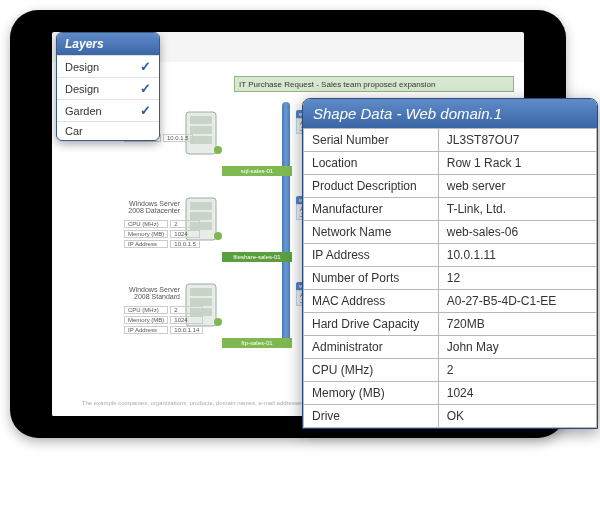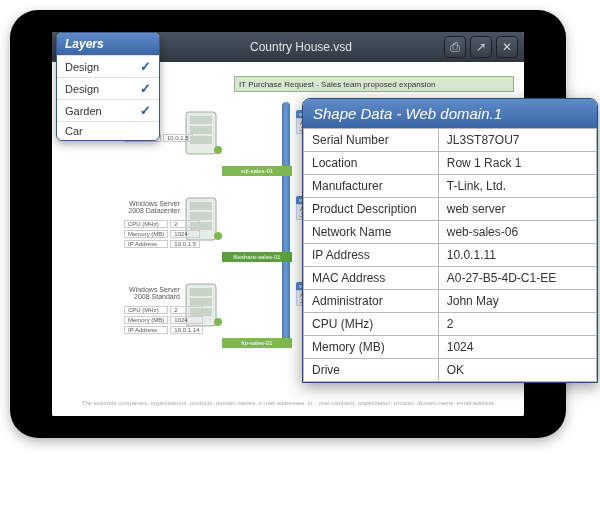--- a/index.html
+++ b/index.html
@@ -1,25 +1,15 @@
 <!DOCTYPE html>
 <html><head><meta charset="utf-8"><style>*{box-sizing:border-box;margin:0;padding:0;font-family:-apple-system,Helvetica,Arial,sans-serif}body{background:#fff;width:600px;height:511px;position:relative;overflow:hidden}.ipad{position:absolute;left:10px;top:10px;width:556px;height:428px;background:#000;border-radius:28px;padding:22px 42px;box-shadow:0 4px 12px rgba(0,0,0,.3)}.screen{width:100%;height:100%;background:#f5f5f5;border-radius:2px;position:relative;overflow:hidden}.toolbar{height:30px;background:linear-gradient(#4a5460,#2f3842);display:flex;align-items:center;padding:0 6px;gap:4px;color:#d0d4d8;font-size:11px}.tbtn{width:22px;height:22px;border:1px solid #1a1f25;border-radius:4px;background:linear-gradient(#505a66,#363f49);display:flex;align-items:center;justify-content:center;color:#d0d4d8;font-size:12px}.title{flex:1;text-align:center;color:#e0e3e6;font-size:12px}.canvas{position:absolute;inset:30px 0 0;background:#fff;font-size:8px;color:#555}.banner{position:absolute;right:10px;top:14px;width:280px;height:16px;background:#d8e8d0;border:1px solid #95b585;font-size:8px;display:flex;align-items:center;padding:0 4px;color:#333}.srv{position:absolute;left:70px;width:200px;height:78px}.srv svg{position:absolute;left:60px;top:8px}.stxt{position:absolute;left:0;top:16px;font-size:7px;text-align:right;width:58px}.stbl{position:absolute;left:0;top:34px;font-size:6px}.stbl td{border:1px solid #ccc;padding:0 3px}.tag{position:absolute;left:100px;bottom:0;width:70px;height:10px;font-size:6px;color:#fff;display:flex;align-items:center;justify-content:center}.g1{background:#7fb850}.g2{background:#5a9e3e}.pipe{position:absolute;left:230px;top:40px;width:8px;height:240px;background:linear-gradient(90deg,#4a7bb5,#6b9bd5,#4a7bb5);border-radius:4px}.lbl{position:absolute;left:244px;width:70px;font-size:6px}.lbl .h{background:#5585c5;color:#fff;padding:1px 3px;border-radius:2px 2px 0 0}.lbl .b{background:#eef3f9;border:1px solid #c5d5e8;padding:1px 3px;color:#555}.foot{position:absolute;bottom:8px;left:20px;right:20px;font-size:6px;color:#aaa;text-align:center;line-height:1.3}.layers{position:absolute;left:56px;top:32px;width:104px;background:#fff;border:1px solid #3a5a8a;border-radius:6px;box-shadow:0 3px 10px rgba(0,0,0,.35);overflow:hidden;z-index:5}.layers .hd{background:linear-gradient(#5f8bc9,#3a66a6);color:#fff;font-weight:bold;font-size:12px;padding:4px 8px;font-style:italic}.layers .row{display:flex;justify-content:space-between;align-items:center;padding:3px 8px;font-size:11px;border-top:1px solid #e0e0e0;color:#333}.chk{color:#2a5aa0;font-weight:bold;font-size:13px}.shape{position:absolute;right:2px;top:98px;width:296px;background:#fff;border:1px solid #2a4a7a;border-radius:8px 8px 0 0;box-shadow:0 4px 16px rgba(0,0,0,.4);z-index:10;overflow:hidden}.shape .hd{background:linear-gradient(#5f8bc9,#3a66a6);color:#fff;font-style:italic;font-size:15px;padding:6px 10px}.shape table{width:100%;border-collapse:collapse;font-size:12px}.shape td{border:1px solid #b8b8b8;padding:4px 8px;color:#333}.shape td:first-child{width:46%}</style></head><body>
 
 <div class="ipad">
 <div class="screen">
- <div class="toolbar">
-  <div class="tbtn">≡</div>
-  <div class="tbtn">⊞</div>
-  <div class="tbtn">◈</div>
-  <div class="tbtn">☰</div>
-  <div class="title">Country House.vsd</div>
-  <div class="tbtn">⎙</div>
-  <div class="tbtn">↗</div>
-  <div class="tbtn">✕</div>
- </div>
  <div class="canvas">
   <div class="banner">IT Purchase Request - Sales team proposed expansion</div>
   <div class="pipe"></div>
   <div id="srvhost">
           <div class="srv" style="top: 36px;">
             <div class="stxt"></div>
             <svg width="44" height="54">
               <rect x="4" y="6" width="30" height="42" rx="3" fill="#e8ece8" stroke="#9aae9a"></rect>
               <rect x="8" y="10" width="22" height="8" fill="#c8d4c8"></rect>
               <rect x="8" y="20" width="22" height="8" fill="#c8d4c8"></rect>
@@ -137,38 +127,46 @@
       <tbody id="shapehost">
         <tr>
           <td>Serial Number</td>
           <td>JL3ST87OU7</td>
         </tr>
         <tr>
           <td>Location</td>
           <td>Row 1 Rack 1</td>
         </tr>
         <tr>
+          <td>Product Description</td>
+          <td>web server</td>
+        </tr>
+        <tr>
           <td>Manufacturer</td>
           <td>T-Link, Ltd.</td>
-        </tr>
-        <tr>
-          <td>Product Description</td>
-          <td>web server</td>
         </tr>
         <tr>
           <td>Network Name</td>
           <td>web-sales-06</td>
         </tr>
         <tr>
           <td>IP Address</td>
           <td>10.0.1.11</td>
         </tr>
         <tr>
+          <td>Number of Ports</td>
+          <td>12</td>
+        </tr>
+        <tr>
           <td>MAC Address</td>
           <td>A0-27-B5-4D-C1-EE</td>
+        </tr>
+        <tr>
+          <td>Hard Drive Capacity</td>
+          <td>720MB</td>
         </tr>
         <tr>
           <td>Administrator</td>
           <td>John May</td>
         </tr>
         <tr>
           <td>CPU (MHz)</td>
           <td>2</td>
         </tr>
         <tr>

